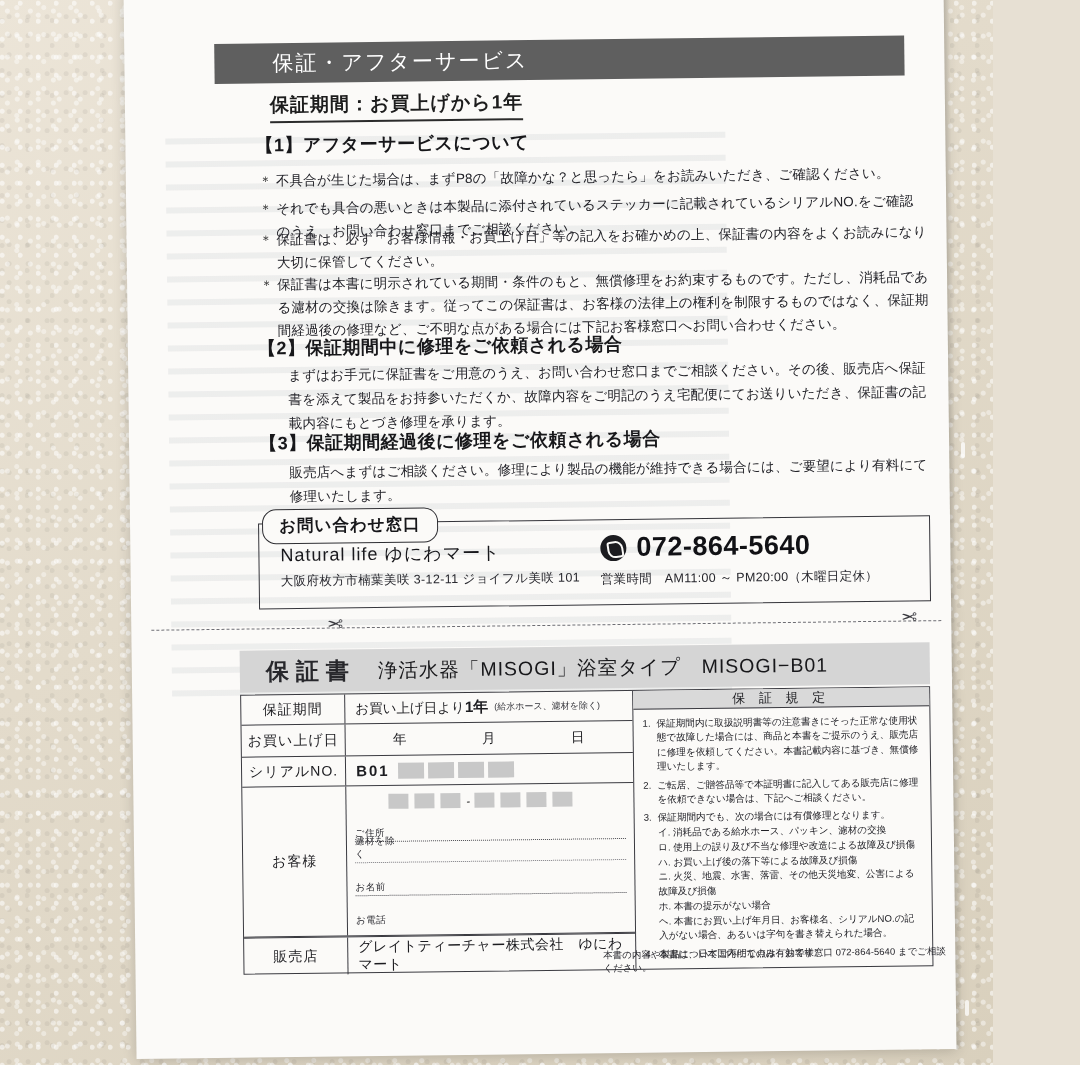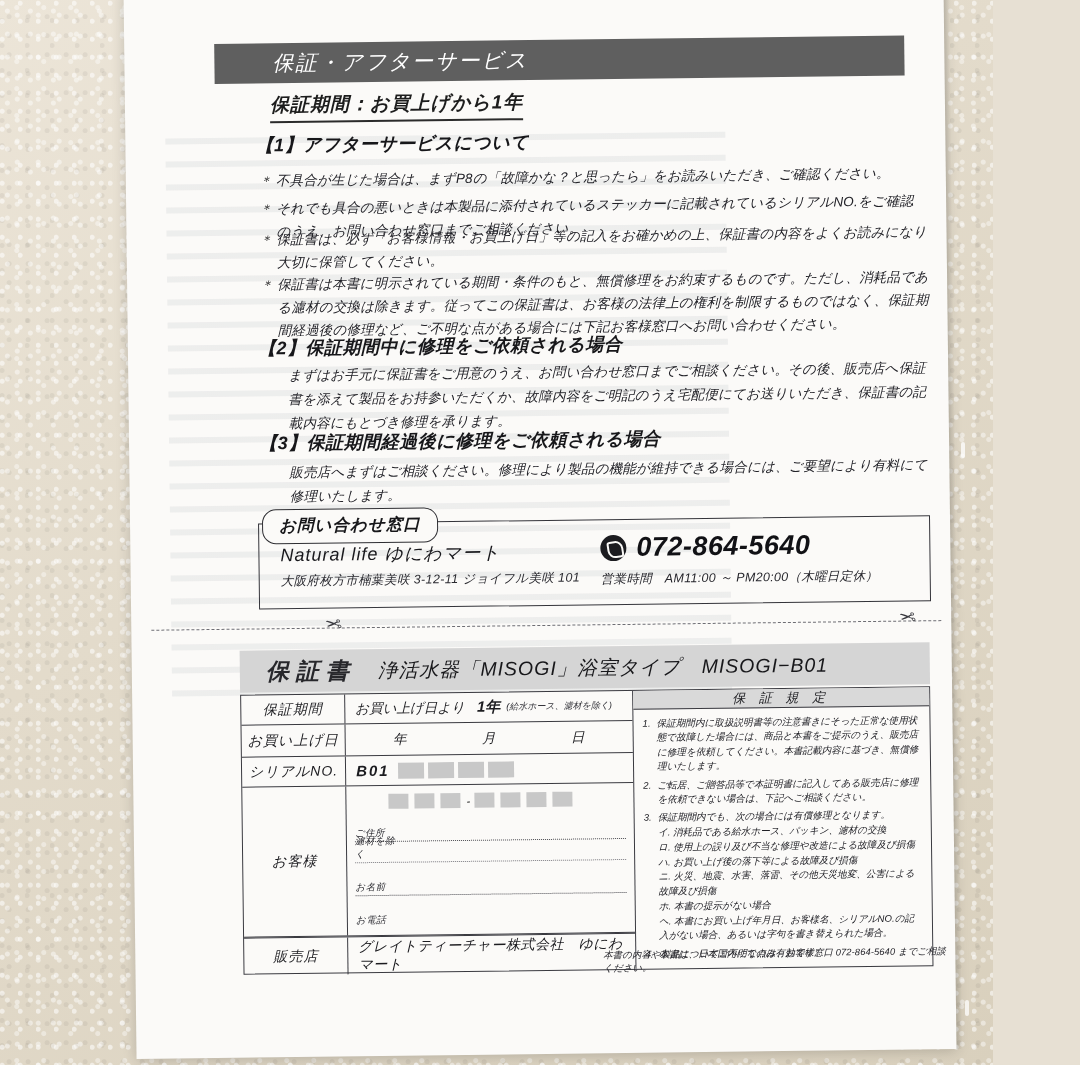--- a/index.html
+++ b/index.html
@@ -21,21 +21,20 @@
     height: 1065px;
     background:
       radial-gradient(circle at 12% 18%, rgba(255,255,255,0.55) 0 2px, transparent 3px),
       radial-gradient(circle at 32% 48%, rgba(255,255,255,0.45) 0 2px, transparent 3px),
       radial-gradient(circle at 62% 28%, rgba(255,255,255,0.40) 0 2px, transparent 3px),
       radial-gradient(circle at 82% 72%, rgba(255,255,255,0.45) 0 2px, transparent 3px),
       radial-gradient(circle at 8% 82%, rgba(0,0,0,0.05) 0 2px, transparent 3px),
       radial-gradient(circle at 48% 88%, rgba(0,0,0,0.05) 0 2px, transparent 3px),
       linear-gradient(145deg, #ece5d8 0%, #e3dbcb 40%, #d9d0bd 100%);
     background-size: 18px 18px, 23px 23px, 27px 27px, 21px 21px, 25px 25px, 19px 19px, 100% 100%;
-    font-style: italic;
   }
 
   
   #paper {
     position: absolute;
     left: 130px;
     top: -16px;
     width: 820px;
     height: 1070px;
     background: #fbfaf8;
@@ -484,21 +483,21 @@
       </div>
 
       <div class="card">
 
         <div class="card-left">
 
           <div class="row row-period">
             <div class="rlabel">保証期間</div>
             <div class="rbody">
               <span>お買い上げ日より</span>
-              <span class="bold-1" style="margin-left:12px;">1年</span>
+              <span class="bold-1" style="margin-left:0;">1年</span>
               <span class="note-small">(給水ホース、濾材を除く)</span>
             </div>
           </div>
 
           <div class="row row-date">
             <div class="rlabel">お買い上げ日</div>
             <div class="rbody">
               <div class="date-slots">
                 <span>年</span>
                 <span>月</span>

